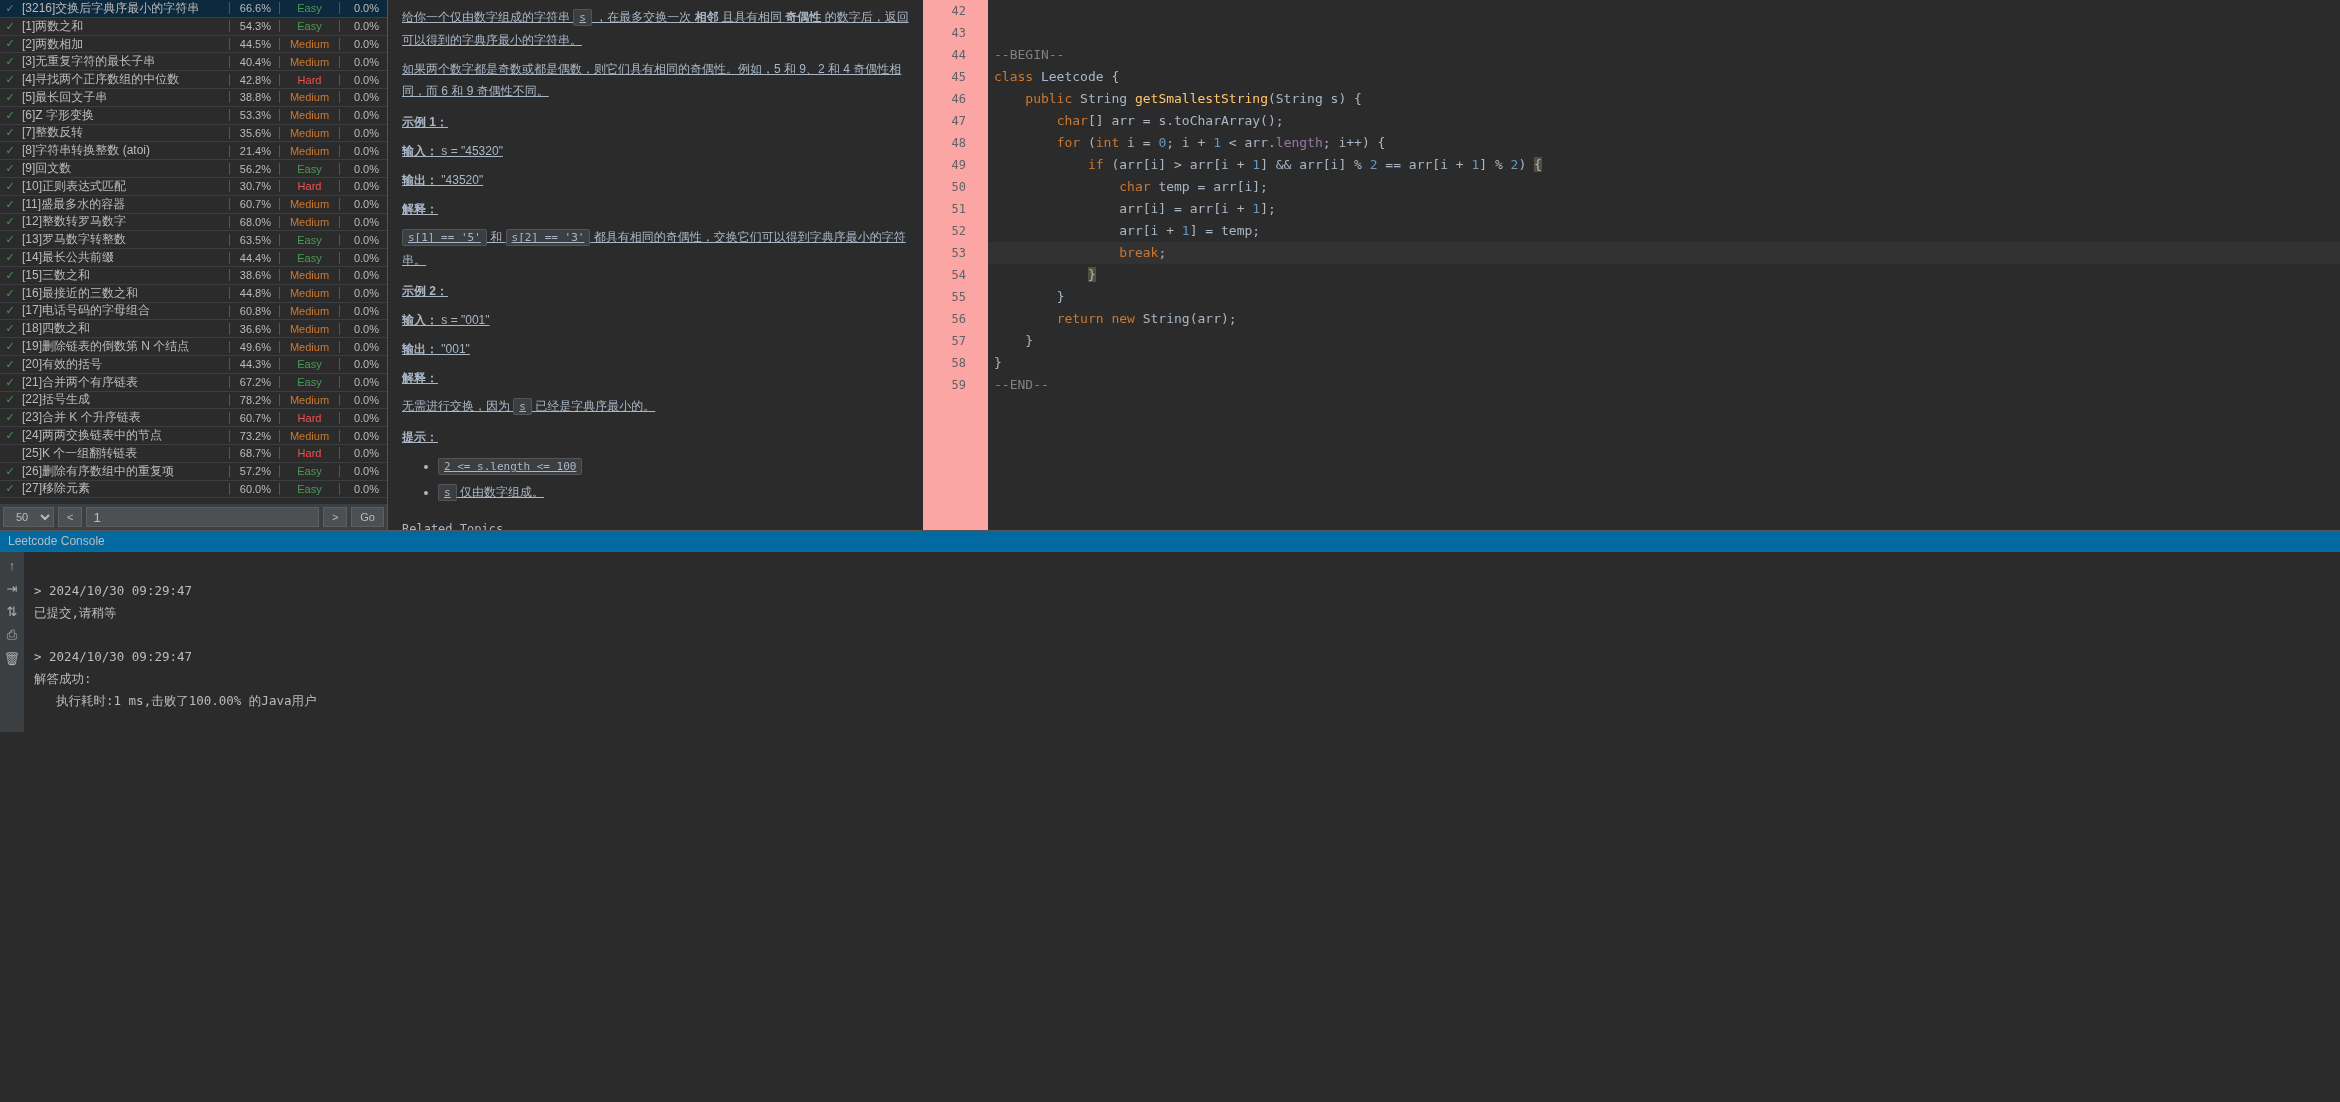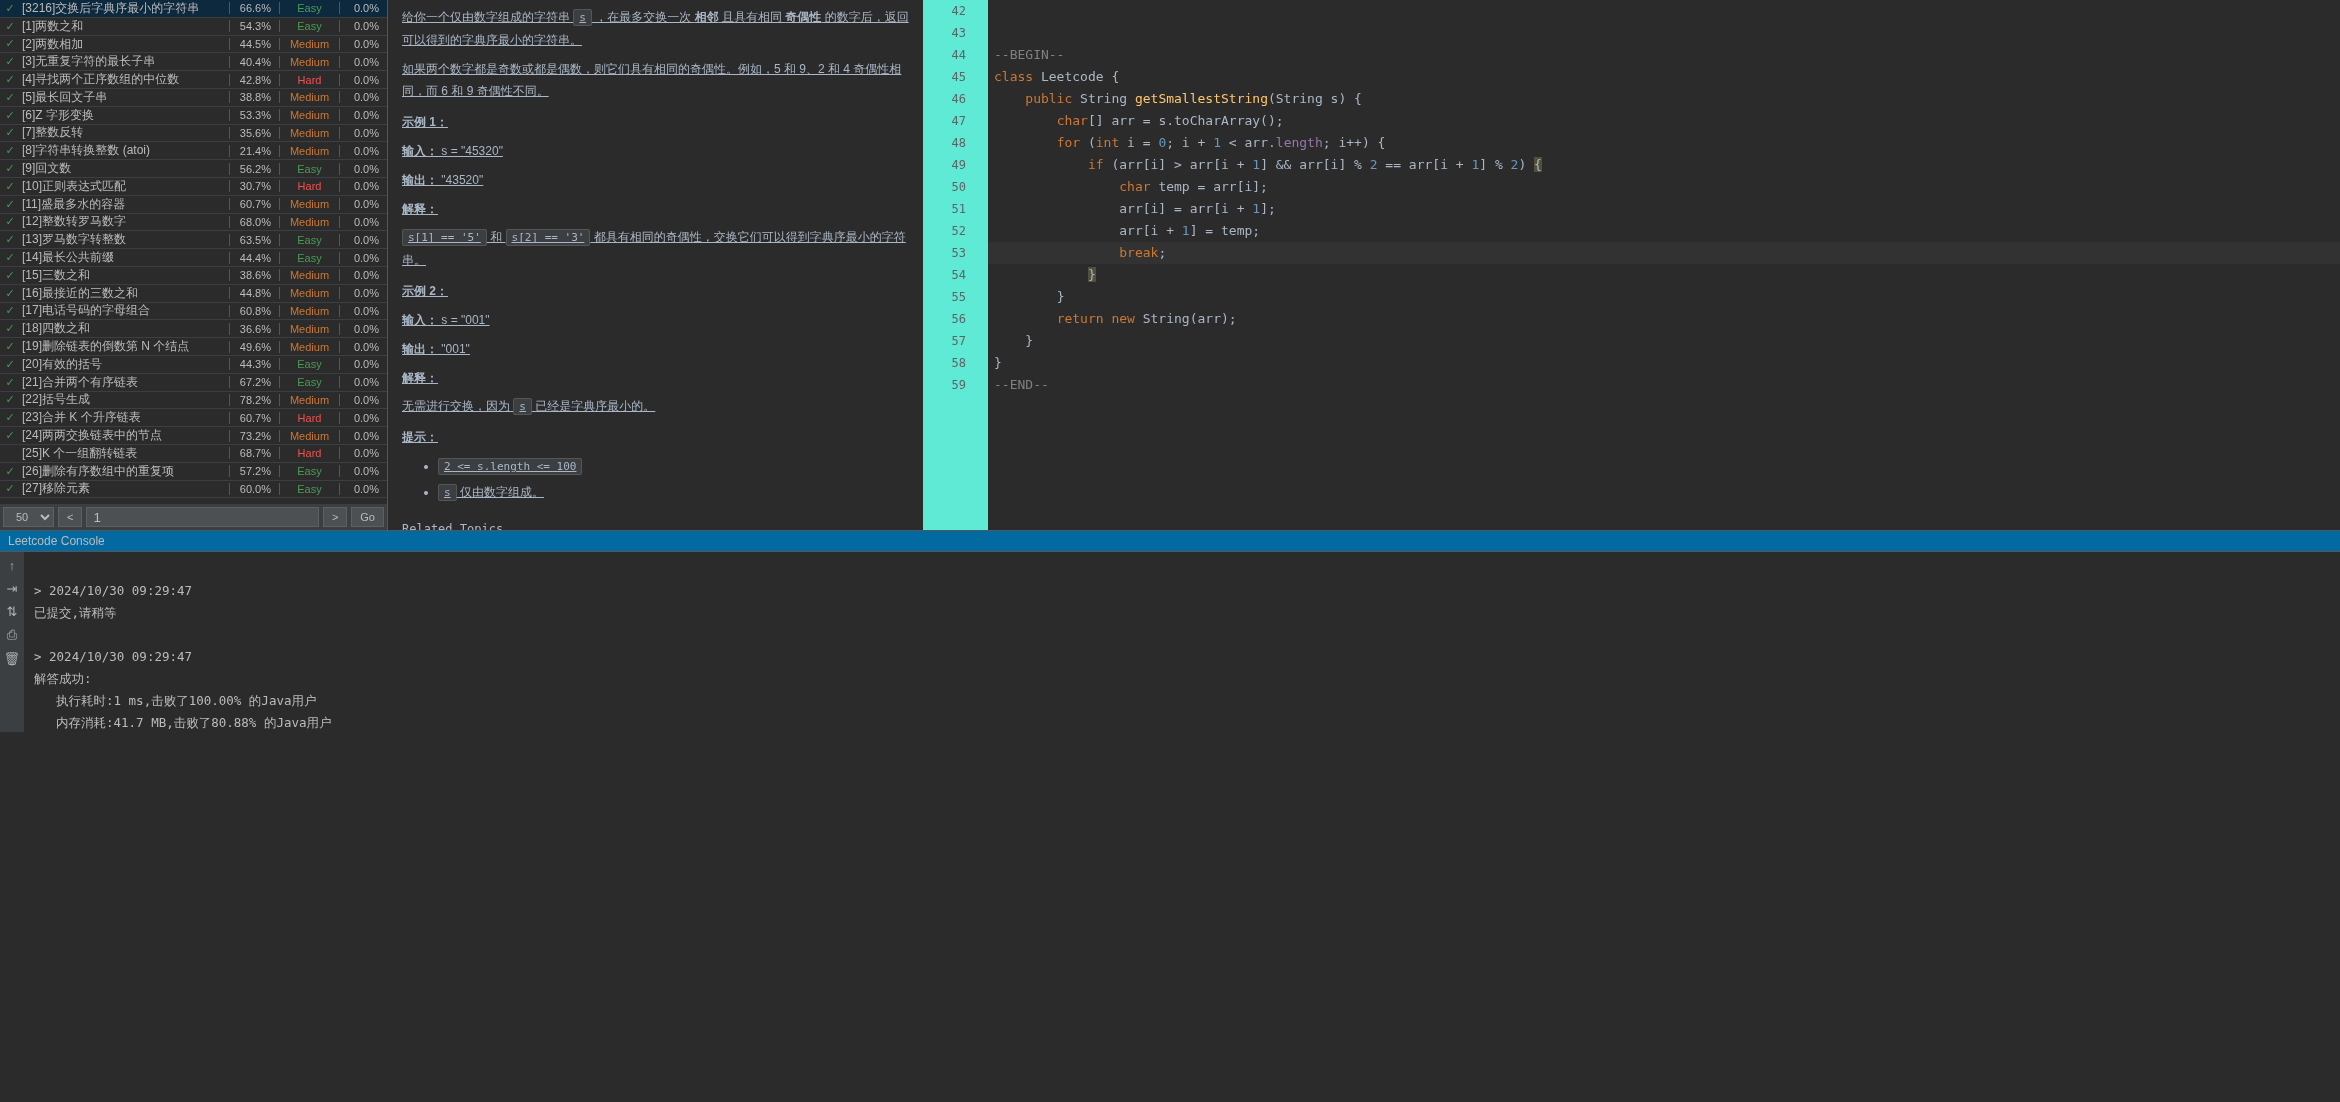--- a/index.html
+++ b/index.html
@@ -23,21 +23,21 @@
 .pager .page-input { flex:1; background:#4c5052; border:1px solid #5e6060; color:#bbbbbb; padding:2px 6px; height:20px;}
 .middle-panel { width:535px; overflow-y:auto; padding:0 14px; background:#2b2b2b; line-height:1.9;text-decoration:underline; }
 .middle-panel p { margin:6px 0; color:#a9b7c6; }
 .middle-panel code { background:#3c3f41; padding:1px 5px; border-radius:2px; font-family:Consolas,monospace; font-size:11px; border:1px solid #555;}
 .middle-panel .section-head { font-weight:bold; margin-top:8px; }
 .middle-panel strong { font-weight:bold; }
 .middle-panel ul { margin-left:36px; }
 .middle-panel li { margin:3px 0; }
 .related { font-family:Consolas,monospace; margin-top:14px; }
 .right-panel { flex:1; display:flex; background:#2b2b2b; }
-.gutter { width:65px; background:#5eead4; text-align:right; color:#606366; font-family:Consolas,monospace; font-size:12px; line-height:22px; padding-right:22px; position:relative; }
+.gutter { width:65px; background:#fca5a5; text-align:right; color:#606366; font-family:Consolas,monospace; font-size:12px; line-height:22px; padding-right:22px; position:relative; }
 .code-area { flex:1; font-family:Consolas,monospace; font-size:13px; line-height:22px; white-space:pre; padding-left:6px; position:relative;}
 .code-area .hl-line { position:absolute; left:0; right:0; height:22px; background:#323232; }
 .k-orange { color:#cc7832; }
 .k-yellow { color:#ffc66d; }
 .k-blue { color:#6897bb; }
 .k-purple { color:#9876aa; }
 .k-grey { color:#808080; }
 .k-white { color:#a9b7c6; }
 .bottom { border-top:1px solid #555; }
 .console-title { background:#0369a1; color:#bbbbbb; padding:3px 8px; font-size:12px; border-bottom:1px solid #555;}
@@ -335,16 +335,15 @@
       <span>🗑</span>
     </div>
     <div class="console-text">
 <div>&nbsp;</div>
 <div><span class="ts">&gt; </span><span class="ts">2024/10/30 09:29:47</span></div>
 <div>已提交,请稍等</div>
 <div>&nbsp;</div>
 <div><span class="ts">&gt; </span><span class="ts">2024/10/30 09:29:47</span></div>
 <div>解答成功:</div>
 <div style="padding-left:22px">执行耗时:1 ms,击败了100.00% 的Java用户</div>
-<div style="padding-left:22px">内存消耗:41.7 MB,击败了80.88% 的Java用户</div>
     </div>
   </div>
 </div>
 
 </body></html>

